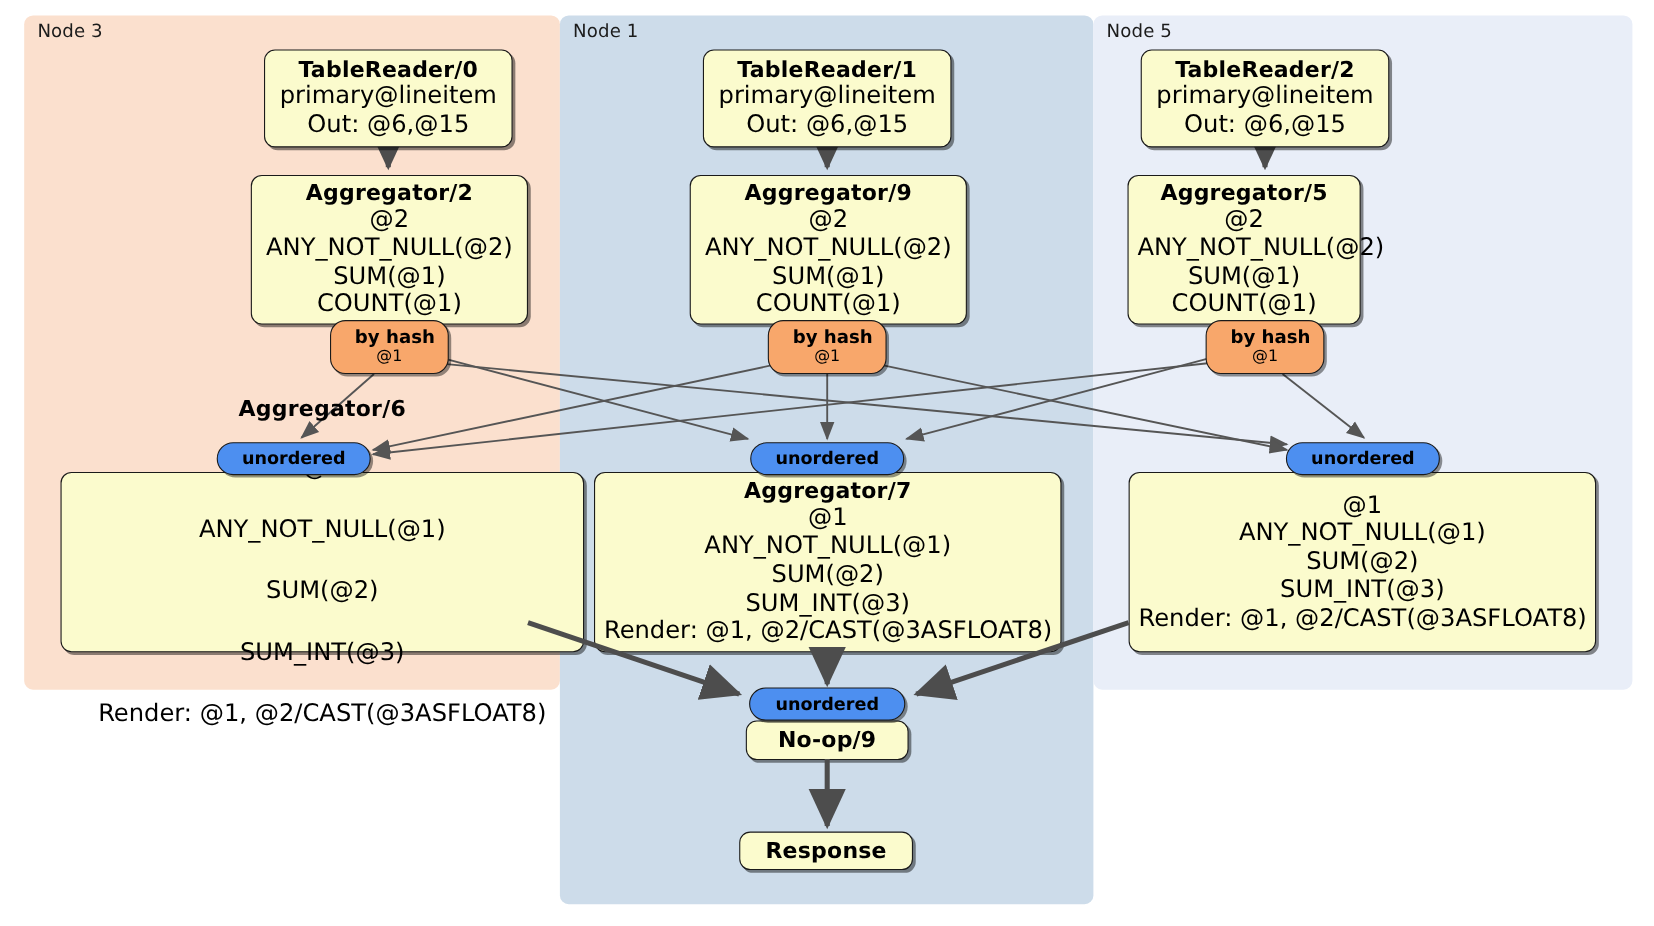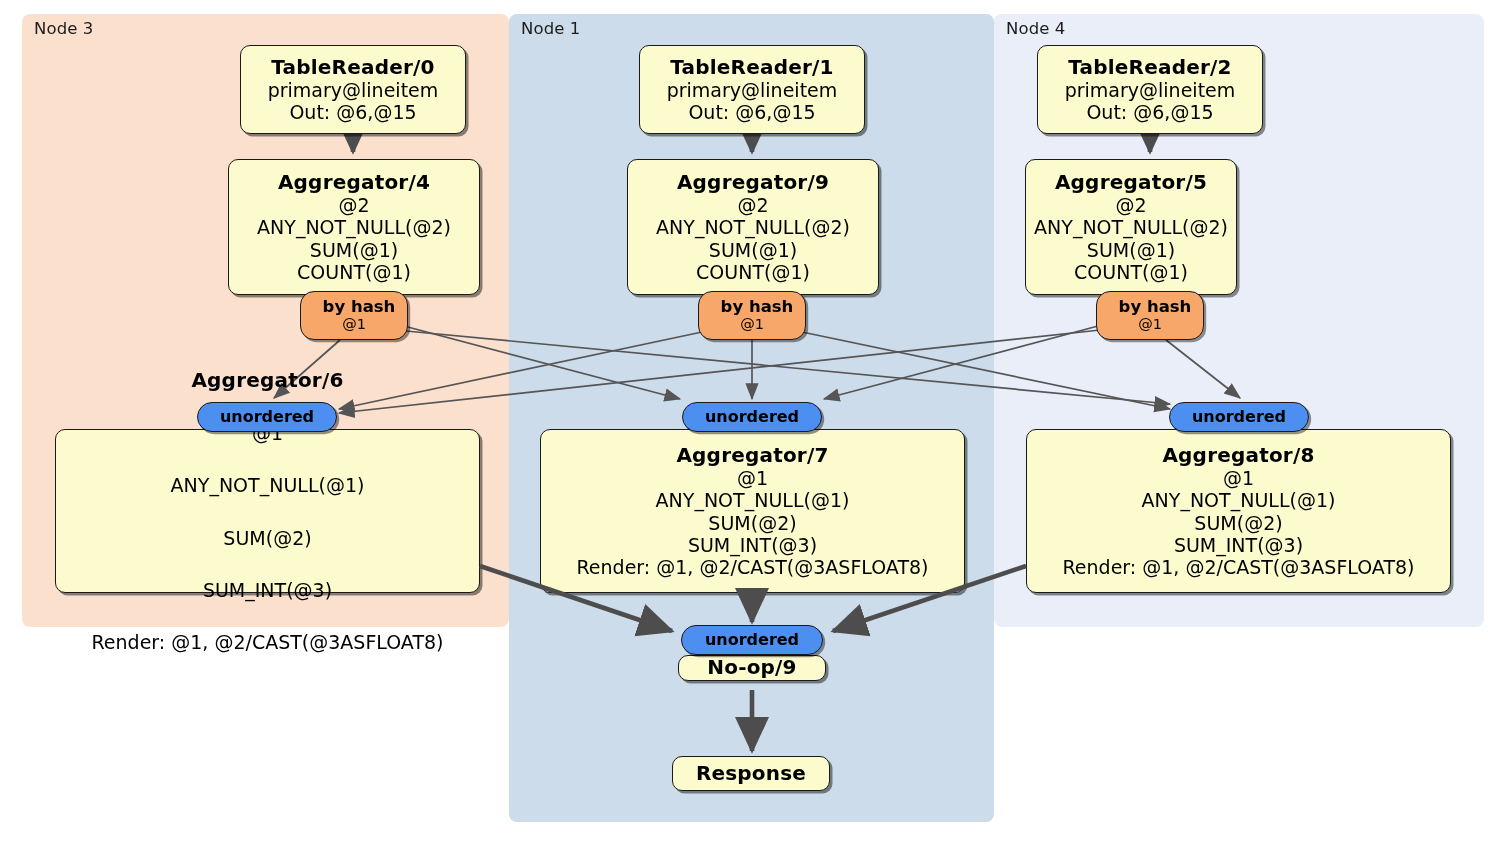--- a/index.html
+++ b/index.html
@@ -67,21 +67,21 @@
     justify-content: center;
     padding: 4px 8px;
   }
   .gbox .ttl {
     font-weight: bold;
     font-size: 20px;
     line-height: 1.17;
     letter-spacing: 0.2px;
   }
   .gbox .ln {
-    font-size: 19px;
+    font-size: 22px;
     line-height: 1.17;
     white-space: nowrap;
   }
 
   
   .pill {
     position: absolute;
     box-sizing: border-box;
     border: 1.6px solid #1a1a1a;
     border-radius: 999px;
@@ -114,21 +114,21 @@
 
 <div id="stage">
 
   <div class="node-panel" id="panel-node3">
     <span class="node-label">Node 3</span>
   </div>
   <div class="node-panel" id="panel-node1">
     <span class="node-label">Node 1</span>
   </div>
   <div class="node-panel" id="panel-node2">
-    <span class="node-label">Node 4</span>
+    <span class="node-label">Node 5</span>
   </div>
 
   <svg id="edges" viewBox="0 0 1504 842">
     <defs>
       <marker id="ah-thick" markerWidth="9" markerHeight="9" refX="7.4" refY="4.5" orient="auto" markerUnits="strokeWidth">
         <path d="M0,0.8 L8,4.5 L0,8.2 z" fill="#4d4d4d"></path>
       </marker>
       <marker id="ah-thin" markerWidth="11" markerHeight="11" refX="9.2" refY="5.5" orient="auto" markerUnits="strokeWidth">
         <path d="M0,1.6 L10,5.5 L0,9.4 z" fill="#555555"></path>
       </marker>
@@ -168,21 +168,21 @@
     <div class="ln">Out: @6,@15</div>
   </div>
 
   <div class="gbox" style="left:1037px; top:45px; width:226px; height:89px;">
     <div class="ttl">TableReader/2</div>
     <div class="ln">primary@lineitem</div>
     <div class="ln">Out: @6,@15</div>
   </div>
 
   <div class="gbox" style="left:228px; top:159px; width:252px; height:136px;">
-    <div class="ttl">Aggregator/4</div>
+    <div class="ttl">Aggregator/2</div>
     <div class="ln">@2</div>
     <div class="ln">ANY_NOT_NULL(@2)</div>
     <div class="ln">SUM(@1)</div>
     <div class="ln">COUNT(@1)</div>
   </div>
 
   <div class="gbox" style="left:627px; top:159px; width:252px; height:136px;">
     <div class="ttl">Aggregator/9</div>
     <div class="ln">@2</div>
     <div class="ln">ANY_NOT_NULL(@2)</div>
@@ -191,48 +191,47 @@
   </div>
 
   <div class="gbox" style="left:1025px; top:159px; width:212px; height:136px;">
     <div class="ttl">Aggregator/5</div>
     <div class="ln">@2</div>
     <div class="ln">ANY_NOT_NULL(@2)</div>
     <div class="ln">SUM(@1)</div>
     <div class="ln">COUNT(@1)</div>
   </div>
 
-  <div class="gbox" style="left:55px; top:429px; width:425px; height:164px;gap:30px;">
+  <div class="gbox" style="left:55px; top:429px; width:476px; height:164px;gap:30px;">
     <div class="ttl">Aggregator/6</div>
     <div class="ln">@1</div>
     <div class="ln">ANY_NOT_NULL(@1)</div>
     <div class="ln">SUM(@2)</div>
     <div class="ln">SUM_INT(@3)</div>
     <div class="ln">Render: @1, @2/CAST(@3ASFLOAT8)</div>
   </div>
 
   <div class="gbox" style="left:540px; top:429px; width:425px; height:164px;justify-content:center;">
     <div class="ttl">Aggregator/7</div>
     <div class="ln">@1</div>
     <div class="ln">ANY_NOT_NULL(@1)</div>
     <div class="ln">SUM(@2)</div>
     <div class="ln">SUM_INT(@3)</div>
     <div class="ln">Render: @1, @2/CAST(@3ASFLOAT8)</div>
   </div>
 
   <div class="gbox" style="left:1026px; top:429px; width:425px; height:164px;">
-    <div class="ttl">Aggregator/8</div>
     <div class="ln">@1</div>
     <div class="ln">ANY_NOT_NULL(@1)</div>
     <div class="ln">SUM(@2)</div>
     <div class="ln">SUM_INT(@3)</div>
     <div class="ln">Render: @1, @2/CAST(@3ASFLOAT8)</div>
   </div>
 
-  <div class="gbox small" style="left:678px; top:655px; width:148px; height:26px;">
+  <div class="gbox small" style="left:678px; top:655px; width:148px; height:36px;">
     <div class="ttl">No-op/9</div>
   </div>
 
   <div class="gbox small" style="left:672px; top:756px; width:158px; height:35px;">
     <div class="ttl">Response</div>
   </div>
 
   <div class="pill hash" style="left:300px; top:291px; width:108px; height:49px;">
     <span class="ttl">by hash</span>
     <span class="ln">@1</span>

